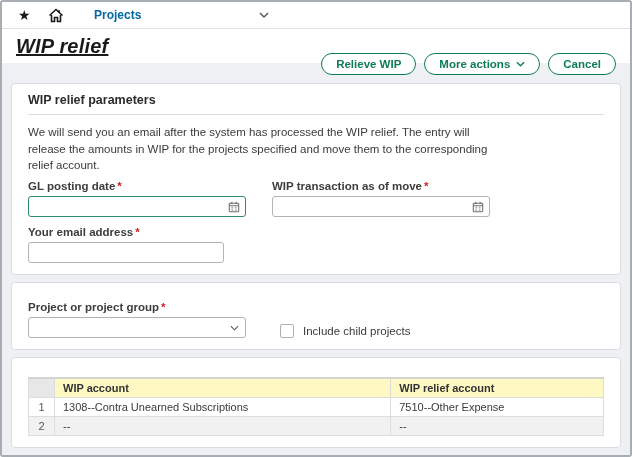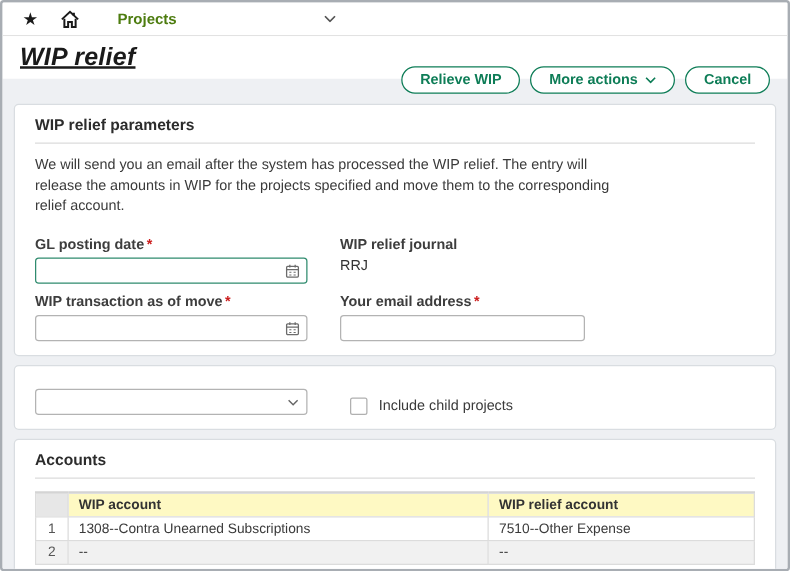--- a/index.html
+++ b/index.html
@@ -13,21 +13,21 @@
     color:#333;
   }
   
   .topnav {
     height:27px; display:flex; align-items:center;
     padding:0 16px; background:#fff; border-bottom:1px solid #e2e2e2;
   }
   .nav-icon { width:30px; display:flex; align-items:center; color:#1a1a1a; cursor:pointer; }
   .star { font-size:14px; line-height:1; }
   .home svg { width:16px; height:15px; }
-  .nav-app { font-size:12px; font-weight:700; color:#4d7c0f; margin-left:16px; }
+  .nav-app { font-size:12px; font-weight:700; color:#0369a1; margin-left:16px; }
   .nav-chevron { margin-left:118px; color:#555; display:flex; }
   .nav-chevron svg { width:10px; height:6px; }
   
   .titlebar {
     height:34px; display:flex; align-items:center;
     padding:0 14px; background:#fff;
   }
   .page-title { font-size:20px; font-weight:700; color:#1a1a1a; font-style:italic; letter-spacing:.2px;text-decoration:underline; }
   .actions { margin-left:auto; display:flex; gap:8px; align-items:center;margin-top:36px; }
   .btn {
@@ -49,21 +49,21 @@
   }
   .section-title {
     font-size:12.5px; font-weight:600; color:#2c2c2c;
     padding-bottom:7px; border-bottom:1px solid #dcdcdc;
   }
   .desc {
     margin-top:9px; font-size:11.5px; line-height:1.45; color:#3a3a3a; max-width:478px;
   }
   
   .fields-grid {
-    margin-top:16px; display:grid; grid-template-columns:244px 1fr;
+    margin-top:6px; display:grid; grid-template-columns:244px 1fr;
     row-gap:9px;
   }
   .field-label { font-size:11.5px; font-weight:600; color:#3d3d3d; margin-bottom:4px; }
   .req { color:#cc1f1f; font-weight:700; margin-left:2px; }
   .text-input {
     width:218px; height:21px; border:1px solid #b3b3b3; border-radius:3px;
     font-family:inherit; font-size:11.5px; padding:0 22px 0 6px; color:#333; background:#fff;
   }
   .input-wrap { position:relative; width:218px; }
   .input-wrap .text-input { width:100%; }
@@ -160,24 +160,20 @@
           <span class="cal-icon">
             <svg viewBox="0 0 14 14" fill="none" stroke="currentColor" stroke-width="1.2">
               <rect x="1.5" y="2.5" width="11" height="10" rx="1"></rect>
               <path d="M1.5 5.5 H12.5 M4.5 1 V3.5 M9.5 1 V3.5"></path>
               <path d="M4 8 H6 M8 8 H10 M4 10.5 H6 M8 10.5 H10" stroke-width="1"></path>
             </svg>
           </span>
         </div>
       </div>
 
-      <div>
-        <div class="field-label">WIP relief journal</div>
-        <div class="plain-value">RRJ</div>
-      </div>
 
       <div>
         <div class="field-label">
           <span>WIP transaction as of move</span><span class="req">*</span>
         </div>
         <div class="input-wrap">
           <input class="text-input" type="text" value="" style="">
           <span class="cal-icon">
             <svg viewBox="0 0 14 14" fill="none" stroke="currentColor" stroke-width="1.2">
               <rect x="1.5" y="2.5" width="11" height="10" rx="1"></rect>
@@ -194,38 +190,40 @@
         </div>
         <input class="text-input email-input" type="text" value="" style="">
       </div>
 
     </div>
   </div>
 
   <div class="card">
     <div class="pp-row">
       <div>
+        <div class="field-label">
+          <span>Project or project group</span><span class="req">*</span>
+        </div>
         <div class="select-wrap">
           <div class="select-box"></div>
           <span class="select-chevron">
             <svg viewBox="0 0 10 6">
                 <path d="M1 1 L5 5 L9 1" fill="none" stroke="currentColor" stroke-width="1.3"></path>
               </svg>
           </span>
         </div>
       </div>
       <div class="checkbox-group">
         <span class="checkbox"></span>
         <span class="checkbox-label">Include child projects</span>
       </div>
     </div>
   </div>
 
   <div class="card">
-    <div class="section-title">Accounts</div>
     <table class="tbl">
       <thead>
         <tr>
           <th class="num-col"></th>
           <th>WIP account</th>
           <th class="col-relief">WIP relief account</th>
         </tr>
       </thead>
       <tbody>
 

